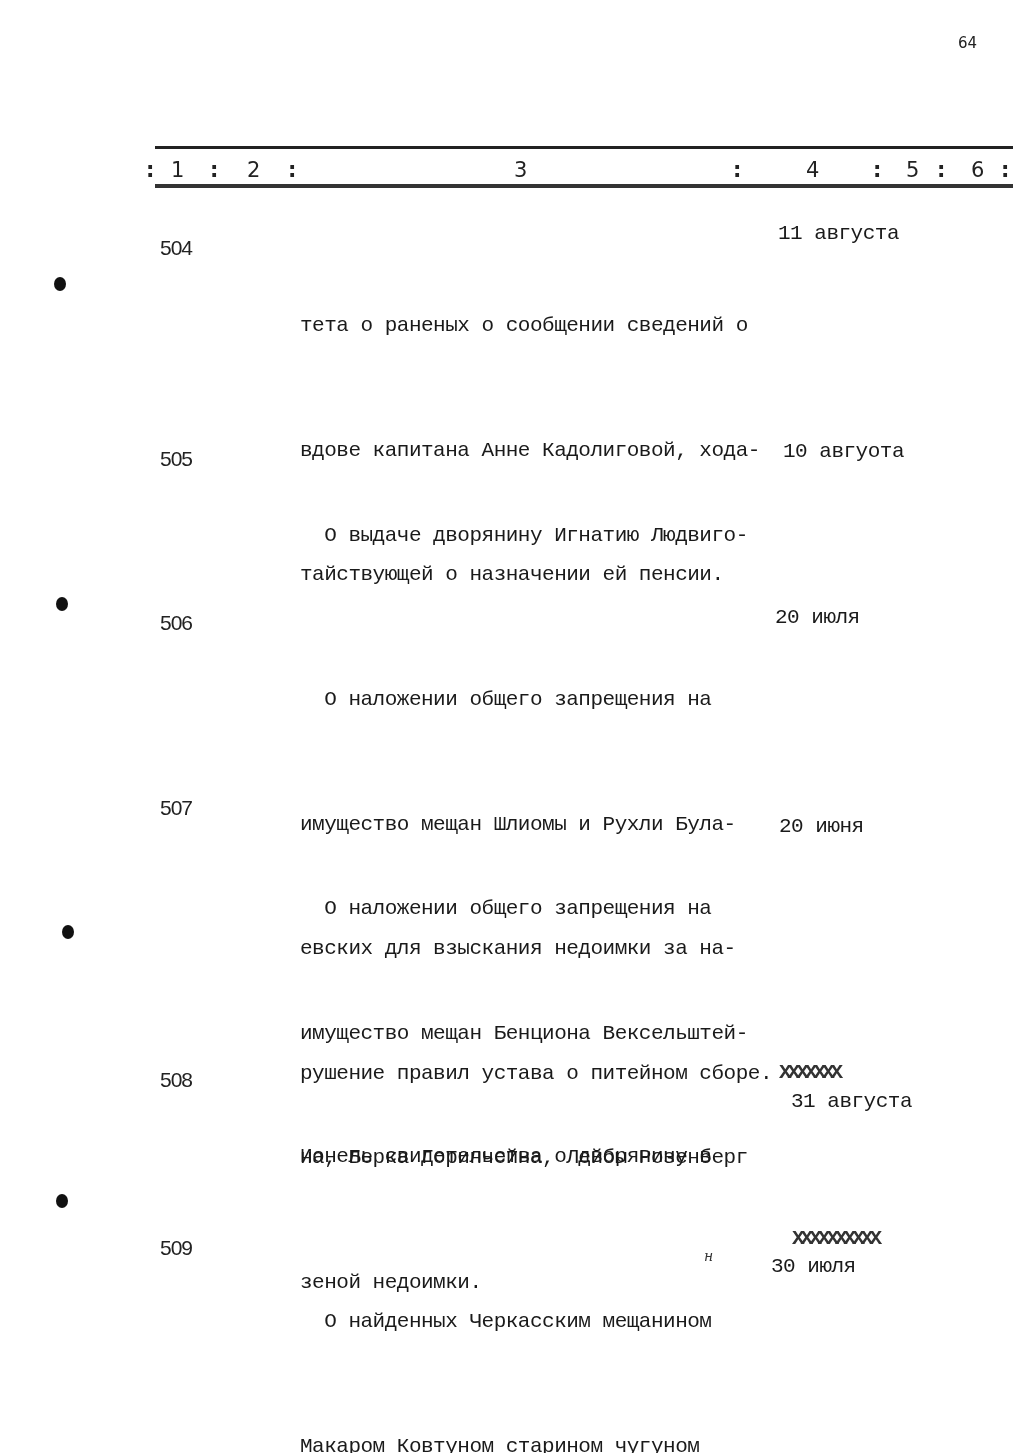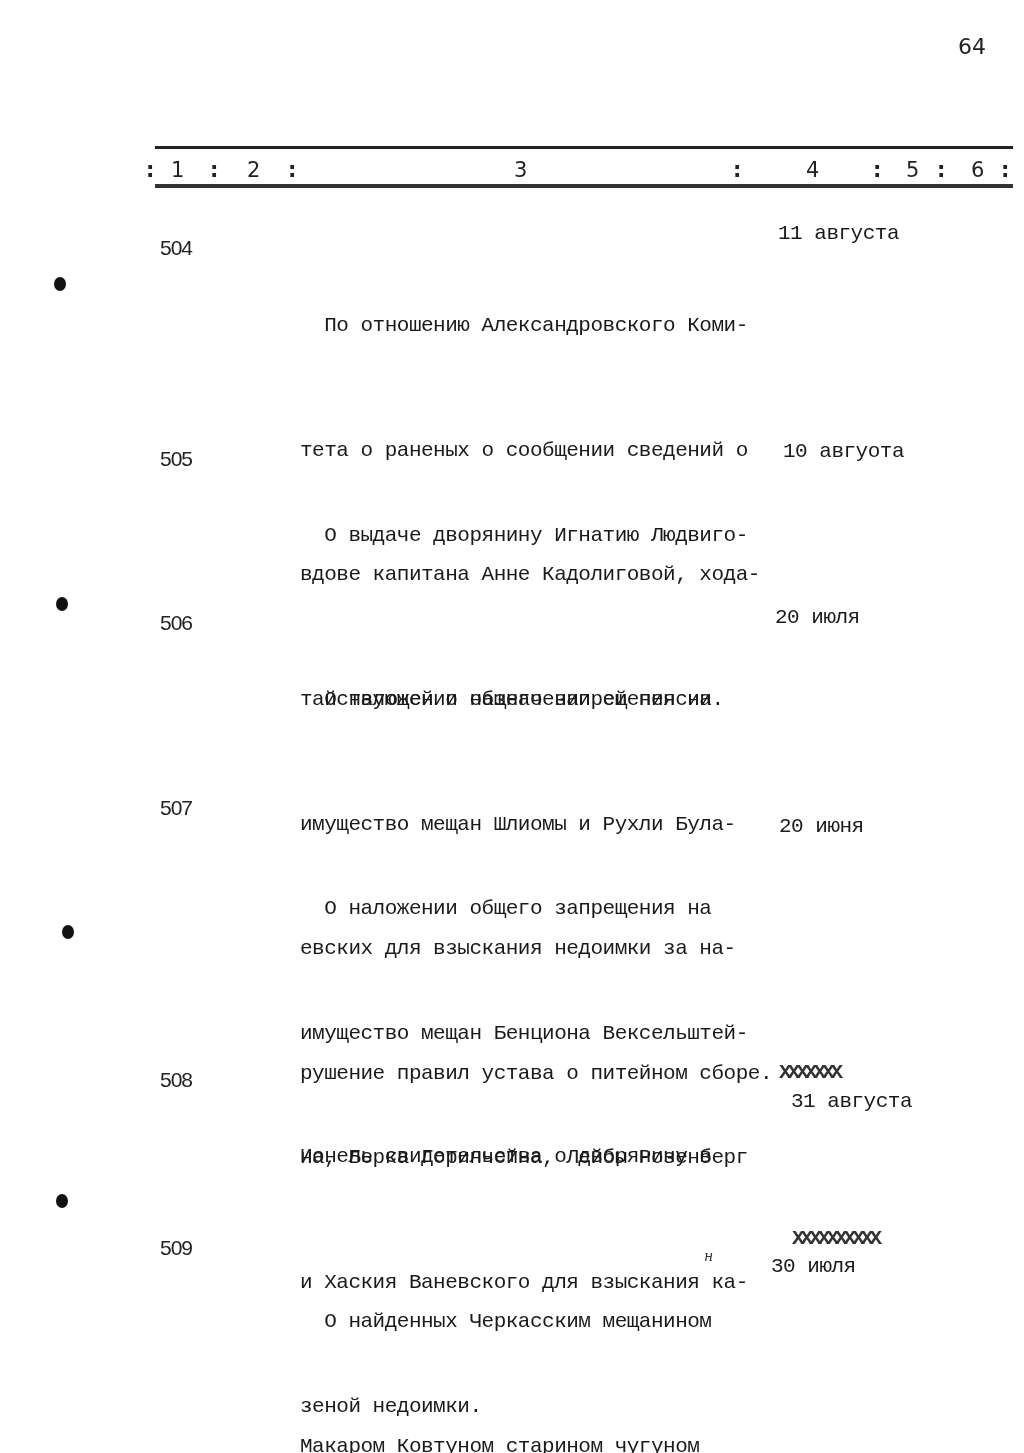--- a/index.html
+++ b/index.html
@@ -3,21 +3,21 @@
 <meta charset="utf-8">
 <style>
   html, body { margin: 0; padding: 0; background: #ffffff; }
   body {
     width: 1024px; height: 1453px; position: relative; overflow: hidden;
     color: #1a1a1a;
     font-family: "Liberation Mono", "DejaVu Sans Mono", monospace;
   }
   .page-num {
     position: absolute; left: 958px; top: 34px;
-    font-family: "DejaVu Sans", sans-serif; font-size: 22px; color: #222;
+    font-family: "DejaVu Sans", sans-serif; font-size: 15px; color: #222;
   }
   .rule { position: absolute; left: 155px; width: 858px; background: #222; }
   .rule.top { top: 146px; height: 3px; }
   .rule.bot { top: 184px; height: 4px; background: #333; }
   .hdr {
     position: absolute; top: 158px; font-family: "DejaVu Sans", sans-serif;
     font-size: 21px; color: #222;
   }
   .colon { position: absolute; top: 158px; font-family: "DejaVu Sans", sans-serif; font-size: 21px; font-weight: bold; color: #222; }
   .num {
@@ -62,21 +62,20 @@
 <div class="rule bot"></div>
 
 <div class="hole" style="left:54px;top:277px"></div>
 <div class="hole" style="left:56px;top:597px"></div>
 <div class="hole" style="left:62px;top:925px"></div>
 <div class="hole" style="left:56px;top:1194px"></div>
 
 <div>
   <div class="num" style="top:236px">504</div>
   <div class="text" style="top:222px">
-    <div>  По отношению Александровского Коми-</div>
     <div>тета о раненых о сообщении сведений о</div>
     <div>вдове капитана Анне Кадолиговой, хода-</div>
     <div>тайствующей о назначении ей пенсии.</div>
   </div>
   <div class="date" style="left:778px;top:222px">11 августа</div>
 </div>
 
 <div>
   <div class="num" style="top:447px">505</div>
   <div class="text" style="top:432px">
@@ -95,21 +94,20 @@
   </div>
   <div class="date" style="left:775px;top:606px">20 июля</div>
 </div>
 
 <div>
   <div class="num" style="top:796px">507</div>
   <div class="text" style="top:805px">
     <div>  О наложении общего запрещения на</div>
     <div>имущество мещан Бенциона Вексельштей-</div>
     <div>на, Берка Горинчейна, Лейбы Розенберг</div>
-    <div>и Хаския Ваневского для взыскания ка-</div>
     <div>зеной недоимки.</div>
   </div>
   <div class="date" style="left:779px;top:815px">20 июня</div>
 </div>
 
 <div>
   <div class="num" style="top:1068px">508</div>
   <div class="text" style="top:1053px">
     <div>Ионель свидетельства о дворянину в</div>
   </div>

